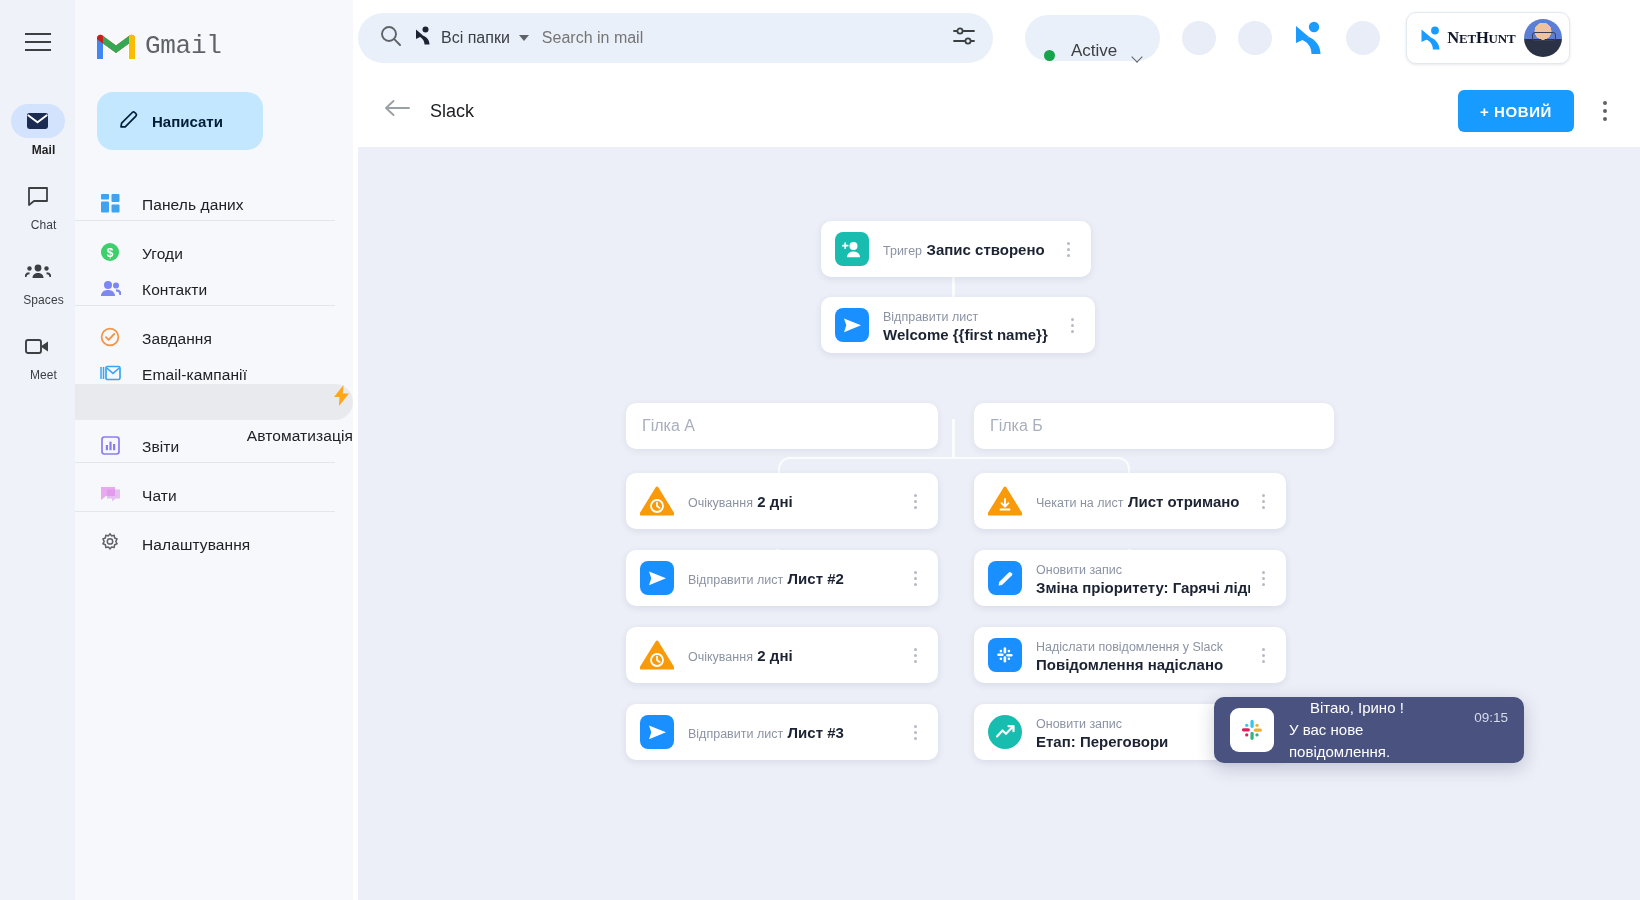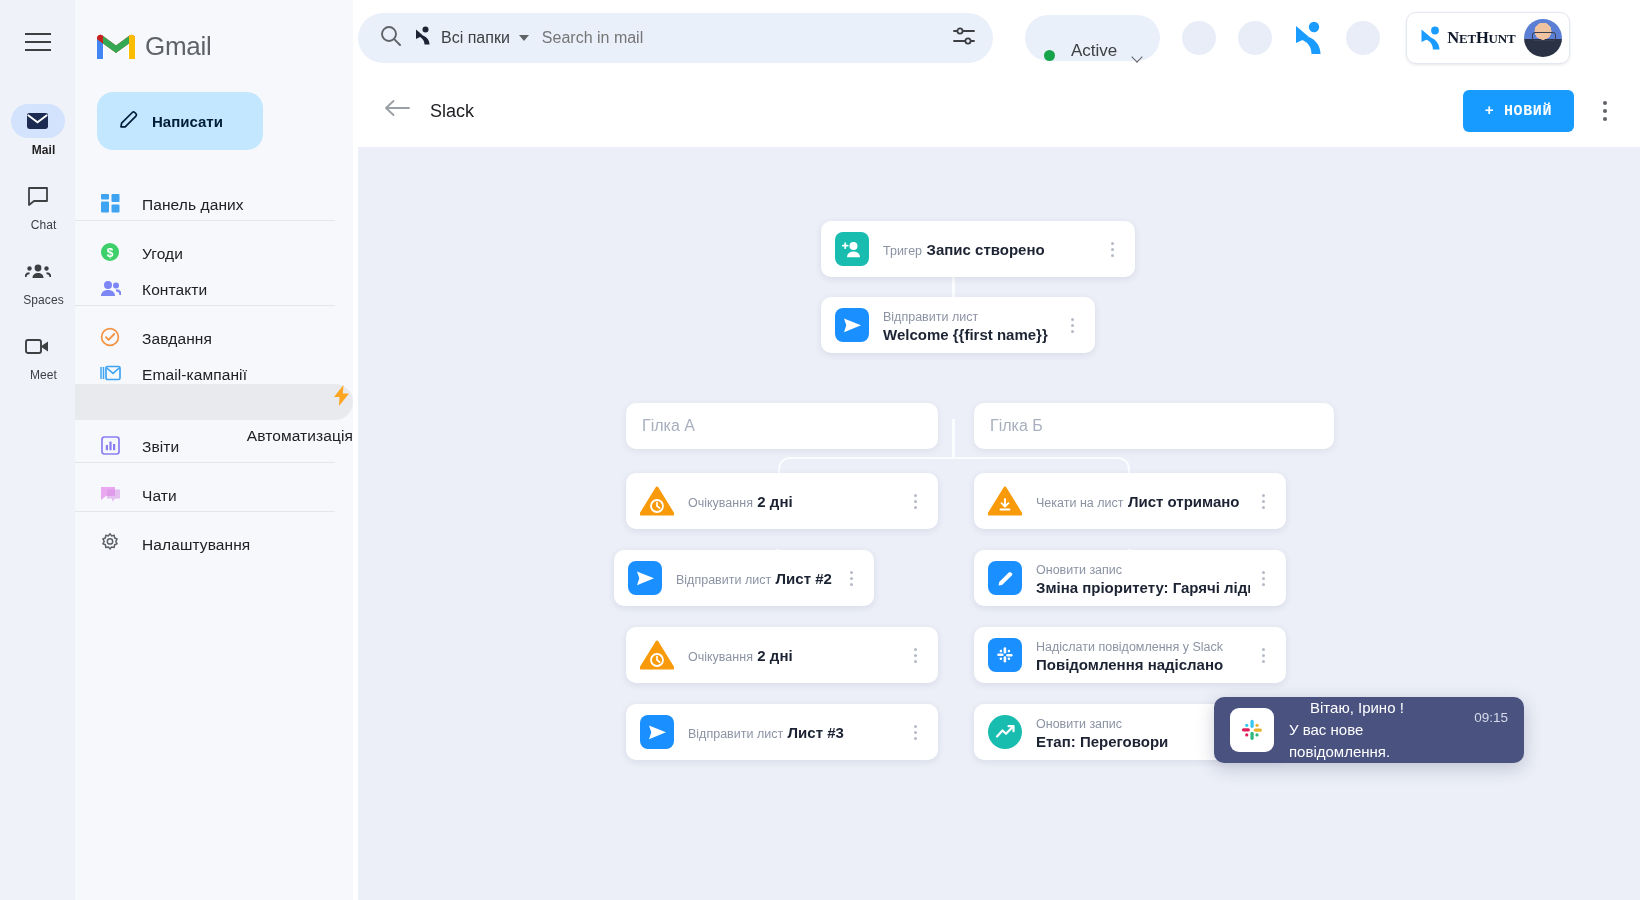--- a/index.html
+++ b/index.html
@@ -35,21 +35,21 @@
   .rail-label { font-size: 12px; color:#3c4043; letter-spacing:.1px;padding-left:12px;}
   .rail-item.active .rail-label { font-weight: bold; color:#1f1f1f;}
 
   
   .side {
     width: 278px; flex: 0 0 278px; height: 900px;
     background: #f6f8fc; padding: 12px 0 0 0;
   }
   .brandrow { display:flex; align-items:center; gap:10px; padding: 10px 0 0 22px; height: 58px;}
   .gmail-m { width: 38px; height: 29px; position:relative; flex:0 0 38px;}
-  .brandtext { font-size: 26px; color:#5f6368; letter-spacing:-.3px;}
+  .brandtext { font-size: 26px; color:#5f6368; letter-spacing:-.3px;font-family:Liberation Mono, monospace;}
 
   .compose {
     margin: 22px 0 0 22px;
     width: 166px; height: 58px; border-radius: 16px;
     background: #c2e7ff; border:none; cursor:pointer;
     display:flex; align-items:center; gap:13px; padding-left: 21px;
     font-size: 15px; color:#001d35; font-weight: bold;
   }
 
   .navlist { margin-top: 22px; padding-right: 18px;}
@@ -112,21 +112,21 @@
     height: 72px; margin: 0 0 0 5px; background:#fff;
     display:flex; align-items:center; padding: 0 18px 0 26px;
     border-radius: 12px 12px 0 0; flex:0 0 72px;
   }
   .backarrow { width:26px;height:26px; cursor:pointer; flex:0 0 26px;}
   .wftitle { font-size: 18px; color:#202124; margin-left: 20px; }
   .spacer { flex:1; }
   .newbtn {
     height: 42px; padding: 0 22px; border-radius: 6px; background:#189bff;
     color:#fff; font-size:15px; font-weight:bold; letter-spacing:.6px;
-    border:none; cursor:pointer; display:flex; align-items:center;font-family:Liberation Mono, monospace;
+    border:none; cursor:pointer; display:flex; align-items:center;
   }
   .kebab-head { width: 34px; height:34px; margin-left:14px; display:flex;flex-direction:column;align-items:center;justify-content:center;gap:4px;cursor:pointer;}
   .kebab-head i { width:4px;height:4px;border-radius:50%;background:#5f6368;display:block;}
 
   
   .canvas { flex:1; background:#eceff7; margin-left:5px; position:relative; overflow:hidden;}
 
   .node {
     position:absolute; background:#fff; border-radius:10px;
     box-shadow: 0 2px 7px rgba(35,52,95,.10);
@@ -442,21 +442,21 @@
       <div class="conn" style="left:770px; top:334px; width:3px; height:22px;"></div>
 
       <div class="conn" style="left:418px; top:402px; width:3px; height:34px;"></div>
       <div class="conn" style="left:418px; top:488px; width:3px; height:34px;"></div>
       <div class="conn" style="left:418px; top:565px; width:3px; height:34px;"></div>
 
       <div class="conn" style="left:770px; top:402px; width:3px; height:34px;"></div>
       <div class="conn" style="left:770px; top:488px; width:3px; height:34px;"></div>
       <div class="conn" style="left:770px; top:565px; width:3px; height:34px;"></div>
 
-      <div class="node" style="left:463px; top:74px; width:314px;">
+      <div class="node" style="left:463px; top:74px; width:270px;">
         <span class="nico" style="background:#18bdb0;">
           <svg width="20" height="17" viewBox="0 0 20 17">
               <circle cx="11.5" cy="5" r="4" fill="#fff"></circle>
               <path d="M5 16.2c0-3.6 2.9-5.6 6.5-5.6s6.5 2 6.5 5.6z" fill="#fff"></path>
               <path d="M3.2 2.2v5M0.7 4.7h5" stroke="#fff" stroke-width="1.7" stroke-linecap="round"></path>
             </svg>
         </span>
         <span class="ntxt">
           <span class="nsub">Тригер</span>
           <span class="nmain">Запис створено</span>
@@ -507,21 +507,21 @@
           <span class="nsub">Очікування</span>
           <span class="nmain">2 дні</span>
         </span>
         <span class="nkebab">
             <i></i>
             <i></i>
             <i></i>
           </span>
       </div>
 
-      <div class="node" style="left:256px; top:403px; width:260px;">
+      <div class="node" style="left:268px; top:403px; width:312px;">
         <span class="nico" style="background:#1a8fff;">
           <svg width="19" height="17" viewBox="0 0 19 17">
               <path d="M1 1.5 L18 8.3 L1 15.2 L3.3 8.3z" fill="#fff"></path>
             </svg>
         </span>
         <span class="ntxt">
           <span class="nsub">Відправити лист</span>
           <span class="nmain">Лист #2</span>
         </span>
         <span class="nkebab">

